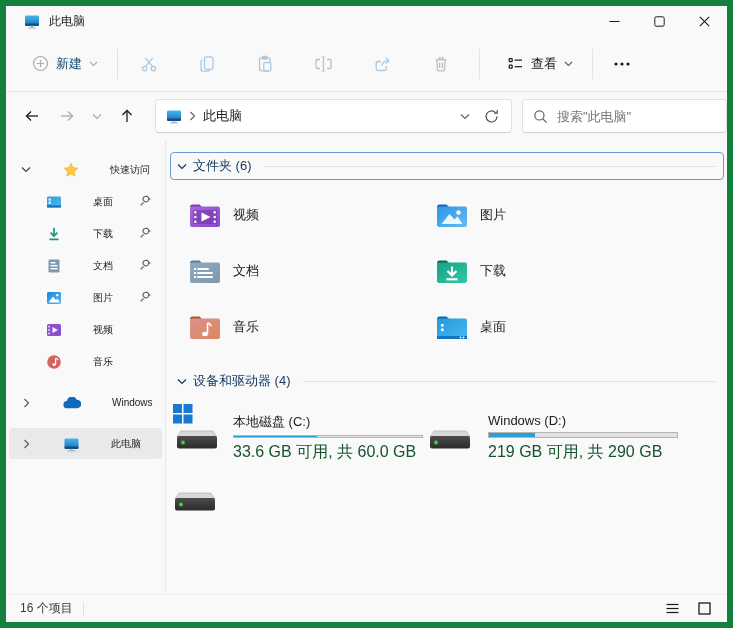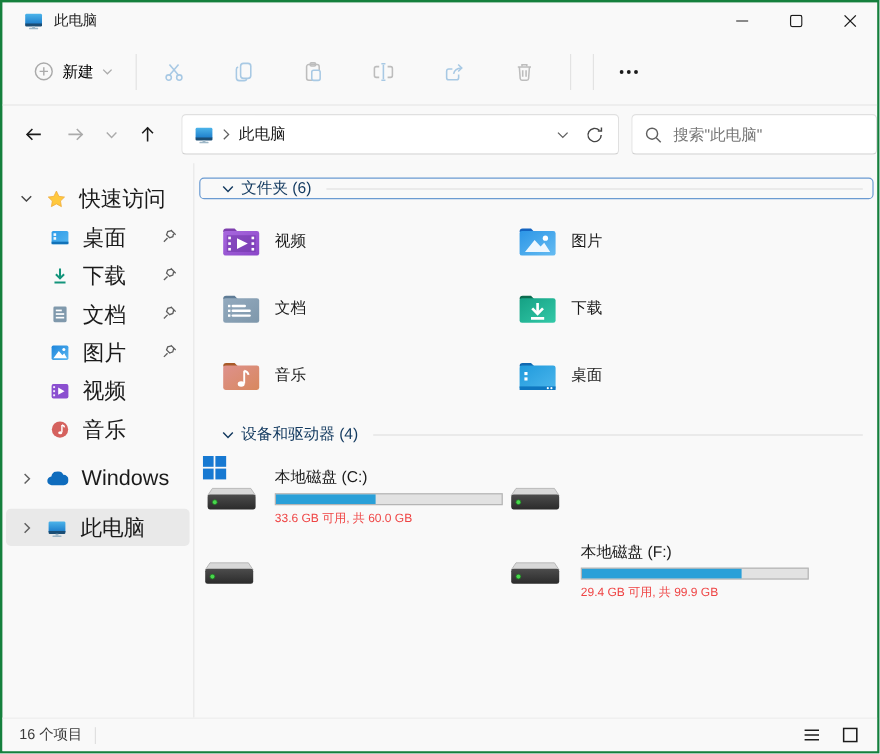--- a/index.html
+++ b/index.html
@@ -1,33 +1,33 @@
 <!DOCTYPE html>
 <html style="--drive-bar-fill: #2aa0d8; --selection-bg: #e9e9e9; --focus-border: #6b9bd2; --header-text: #12395f; --hover-bg: #ededed; --accent: #0067c0;"><head>
 <meta charset="utf-8">
 <style>
   * { margin:0; padding:0; box-sizing:border-box; }
   html,body { font-family:"Liberation Sans","DejaVu Sans",sans-serif; background:#d7dde3; }
   .window {
     position:relative; width:733px; height:628px; background:#f9f9f9;
-    border:2px solid #15803d; overflow:hidden; color:#1b1b1b;
+    border:6px solid #15803d; overflow:hidden; color:#1b1b1b;
   }
   svg { display:block; }
 
   
   .titlebar { height:30px; display:flex; align-items:center; }
   .titlebar .app-icon { margin-left:18px; }
   .titlebar .title { margin-left:9px; font-size:12px; color:#1b1b1b; }
   .win-controls { position:absolute; top:0; right:0; display:flex; height:30px; }
   .win-btn { width:45px; height:30px; display:flex; align-items:center; justify-content:center; cursor:default; }
 
   
   .toolbar { height:56px; display:flex; align-items:center; border-bottom:1px solid #e6e6e6; padding-left:16px; }
   .tb-btn { display:flex; align-items:center; gap:7px; padding:7px 10px; border-radius:5px; font-size:13px; }
-  .tb-btn.disabled { color:#000000; }
+  .tb-btn.disabled { color:#0c4a6e; }
   .tb-icon-btn { padding:8px 13px; border-radius:5px; display:flex; align-items:center; }
   .tb-sep { width:1px; height:30px; background:#e3e3e3; margin:0 9px; }
   .tb-btn.hovered { background:var(--hover-bg); }
   .tb-more { padding:8px 12px; }
 
   
   .navrow { height:48px; display:flex; align-items:center; }
   .nav-btn { width:32px; height:32px; display:flex; align-items:center; justify-content:center; border-radius:5px; }
   .navrow .nav-group { display:flex; align-items:center; gap:3px; margin-left:10px; }
   .addressbar {
@@ -46,35 +46,35 @@
     border:none; outline:none; flex:1; font-size:13px; font-family:inherit;
     color:#1b1b1b; background:transparent; min-width:0;
   }
   .searchbox input::placeholder { color:#767676; }
 
   
   .body { display:flex; height:466px; }
   .sidebar { width:160px; border-right:1px solid #e8e8e8; padding-top:14px; overflow:hidden; }
   .side-row {
     display:flex; align-items:center; height:31px; margin:0 3px 1px 3px;
-    border-radius:4px; font-size:18px; position:relative;
+    border-radius:4px; font-size:10px; position:relative;gap:20px;
   }
   .side-row.selected { background:var(--selection-bg); }
   .side-row .chev { width:14px; margin-left:10px; display:flex; justify-content:center; }
   .side-row .s-icon { margin-left:10px; }
   .side-row .s-label { margin-left:11px; white-space:nowrap; }
   .side-row.qa-child .s-icon { margin-left:37px; }
   .side-row .pin { position:absolute; right:10px; top:8px; }
   .side-gap { height:9px; }
 
   
   .content { flex:1; padding-top:12px; overflow:hidden; position:relative; }
   .section-header {
-    display:flex; align-items:center; height:18px; margin:0 3px 0 4px;
-    font-size:13px; color:var(--header-text); border:1px solid transparent; border-radius:4px;padding-left:12px;
+    display:flex; align-items:center; height:28px; margin:0 3px 0 4px;
+    font-size:13px; color:var(--header-text); border:1px solid transparent; border-radius:4px;
   }
   .section-header.focused { border-color:var(--focus-border); }
   .section-header .sec-chev { margin:0 6px 0 6px; display:flex; }
   .section-header .sec-title { white-space:nowrap; }
   .section-header .rule { flex:1; height:1px; background:#e0e0e0; margin:0 8px 0 12px; }
 
   .folders-grid {
     display:grid; grid-template-columns:247px 247px; grid-auto-rows:56px;
     margin:7px 0 0 20px; align-items:center;
   }
@@ -87,21 +87,21 @@
   }
   .drive-item { display:flex; padding-top:2px; }
   .drive-icon-col { width:60px; position:relative; }
   .drive-glyph { position:absolute; left:0; top:12px; }
   .drive-item.has-badge .drive-glyph { top:12px; left:2px; }
   .win-badge { position:absolute; left:0; top:-9px; }
   .drive-info { display:flex; flex-direction:column; }
   .drive-name { font-size:13px; color:#1b1b1b; margin-bottom:4px; white-space:nowrap; }
   .drive-bar { width:190px; height:13px; background:#e2e2e2; border:1px solid #b5b5b5; }
   .drive-bar .fill { height:100%; background:var(--drive-bar-fill); }
-  .drive-detail { font-size:10px; color:#ef4444; margin-top:4px; white-space:nowrap; }
+  .drive-detail { font-size:16px; color:#14532d; margin-top:4px; white-space:nowrap; }
 
   
   .statusbar {
     position:absolute; left:0; right:0; bottom:0; height:28px;
     display:flex; align-items:center; border-top:1px solid #eeeeee; background:#f9f9f9;
   }
   .statusbar .count { font-size:12px; color:#3b3b3b; margin-left:14px; }
   .statusbar .sb-sep { width:1px; height:14px; background:#e0e0e0; margin-left:10px; }
   .statusbar .sb-right { margin-left:auto; display:flex; align-items:center; gap:6px; margin-right:10px; }
   .sb-viewbtn { width:26px; height:22px; display:flex; align-items:center; justify-content:center; border-radius:4px; }
@@ -213,20 +213,34 @@
         <g fill="none" stroke="#bdbdbd" stroke-width="1.3">
           <path d="M3.5 4.8 h11"></path>
             <path d="M7 4.5 v-1.6 h4 v1.6"></path>
           <path d="M4.8 4.8 l.7 9.6 q.1 1.4 1.5 1.4 h4 q1.4 0 1.5-1.4 l.7-9.6"></path>
           <line x1="7.6" y1="7.5" x2="7.6" y2="13"></line>
             <line x1="10.4" y1="7.5" x2="10.4" y2="13"></line>
         </g>
       </svg>
     </div>
     <div class="tb-sep" style="margin-left:16px;"></div>
+    <div class="tb-btn" style="margin-left:8px;">
+      <svg width="17" height="17" viewBox="0 0 17 17">
+        <g fill="none" stroke="#1b1b1b" stroke-width="1.2">
+          <rect x="2.2" y="3.6" width="3" height="3" rx="0.6"></rect>
+            <line x1="7.6" y1="5.1" x2="15" y2="5.1"></line>
+          <rect x="2.2" y="10.2" width="3" height="3" rx="0.6"></rect>
+            <line x1="7.6" y1="11.7" x2="15" y2="11.7"></line>
+        </g>
+      </svg>
+      <span>查看</span>
+      <svg width="9" height="6" viewBox="0 0 9 6">
+          <path d="M1 1 l3.5 3.5 L8 1" fill="none" stroke="#5f5f5f" stroke-width="1.1"></path>
+        </svg>
+    </div>
     <div class="tb-sep"></div>
     <div class="tb-icon-btn tb-more">
       <svg width="16" height="4" viewBox="0 0 16 4">
         <circle cx="2" cy="2" r="1.6" fill="#1b1b1b"></circle>
           <circle cx="8" cy="2" r="1.6" fill="#1b1b1b"></circle>
           <circle cx="14" cy="2" r="1.6" fill="#1b1b1b"></circle>
       </svg>
     </div>
   </div>
 
@@ -656,52 +670,41 @@
         <div class="drive-item" style="padding-top:12px;">
           <div class="drive-icon-col">
             <span class="drive-glyph">
               <svg width="44" height="26" viewBox="0 0 44 26">
                 <polygon points="6,6 38,6 42,12 2,12" fill="#d8d8d8" stroke="#a7a7a7" stroke-width="0.6"></polygon>
                 <rect x="2" y="11" width="40" height="12.5" rx="2" fill="url(#hdd)"></rect>
                 <circle cx="8" cy="17.5" r="2" fill="#49d84e" stroke="#1f7a22" stroke-width="0.6"></circle>
               </svg>
             </span>
           </div>
+          <div class="drive-info">
+            <span class="drive-name">Windows (D:)</span>
+            <div class="drive-bar">
+              <div class="fill" style="width: 24.5%;"></div>
+            </div>
+            <span class="drive-detail">219 GB 可用, 共 290 GB</span>
+          </div>
         </div>
 
         <div class="drive-item" style="padding-top:12px;">
           <div class="drive-icon-col">
             <span class="drive-glyph">
               <svg width="44" height="26" viewBox="0 0 44 26">
                 <polygon points="6,6 38,6 42,12 2,12" fill="#d8d8d8" stroke="#a7a7a7" stroke-width="0.6"></polygon>
                 <rect x="2" y="11" width="40" height="12.5" rx="2" fill="url(#hdd)"></rect>
                 <circle cx="8" cy="17.5" r="2" fill="#49d84e" stroke="#1f7a22" stroke-width="0.6"></circle>
               </svg>
             </span>
           </div>
         </div>
 
-        <div class="drive-item" style="padding-top:12px;">
-          <div class="drive-icon-col">
-            <span class="drive-glyph">
-              <svg width="44" height="26" viewBox="0 0 44 26">
-                <polygon points="6,6 38,6 42,12 2,12" fill="#d8d8d8" stroke="#a7a7a7" stroke-width="0.6"></polygon>
-                <rect x="2" y="11" width="40" height="12.5" rx="2" fill="url(#hdd)"></rect>
-                <circle cx="8" cy="17.5" r="2" fill="#49d84e" stroke="#1f7a22" stroke-width="0.6"></circle>
-              </svg>
-            </span>
-          </div>
-          <div class="drive-info">
-            <span class="drive-name">本地磁盘 (F:)</span>
-            <div class="drive-bar">
-              <div class="fill" style="width: 70.5%;"></div>
-            </div>
-            <span class="drive-detail">29.4 GB 可用, 共 99.9 GB</span>
-          </div>
-        </div>
       </div>
     </div>
   </div>
 
   <div class="statusbar">
     <span class="count">16 个项目</span>
     <span class="sb-sep"></span>
     <div class="sb-right">
       <div class="sb-viewbtn">
         <svg width="13" height="11" viewBox="0 0 13 11">

